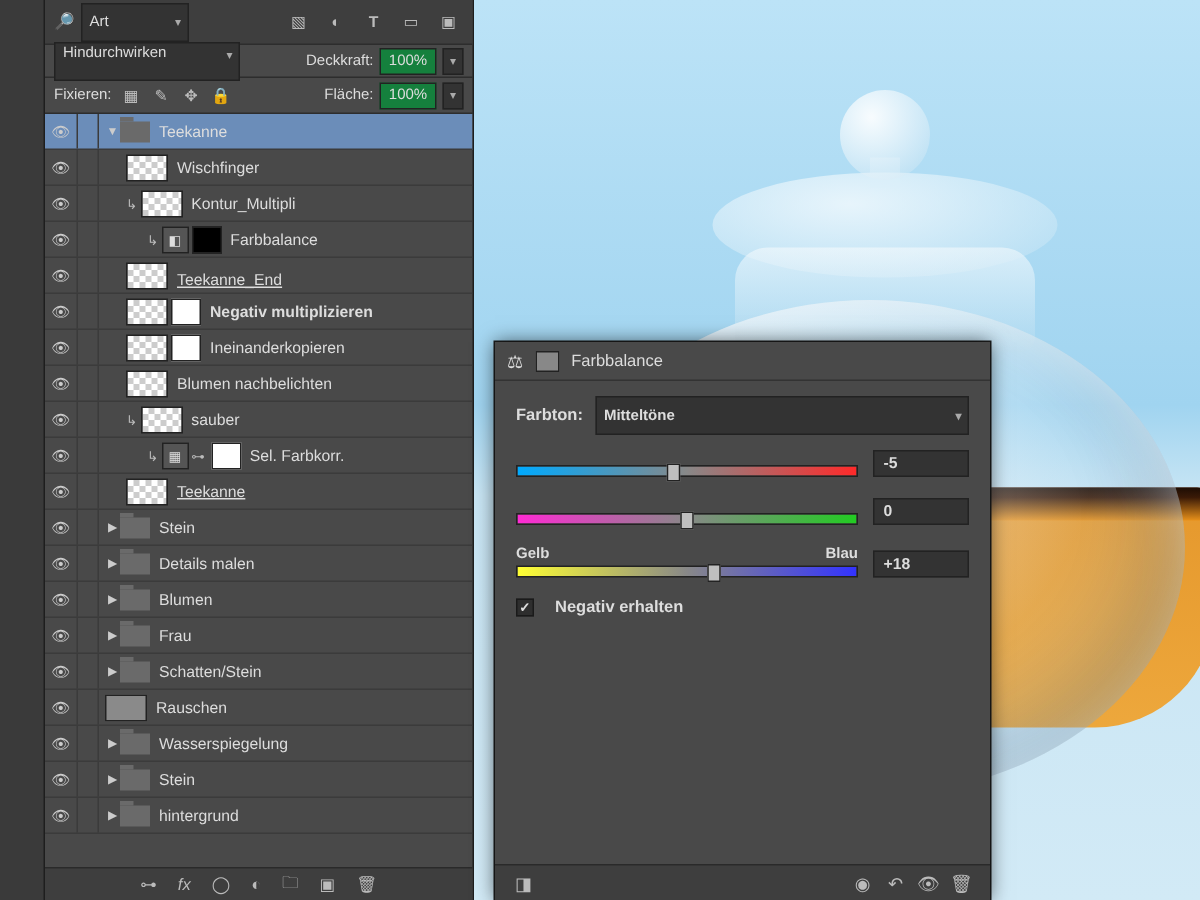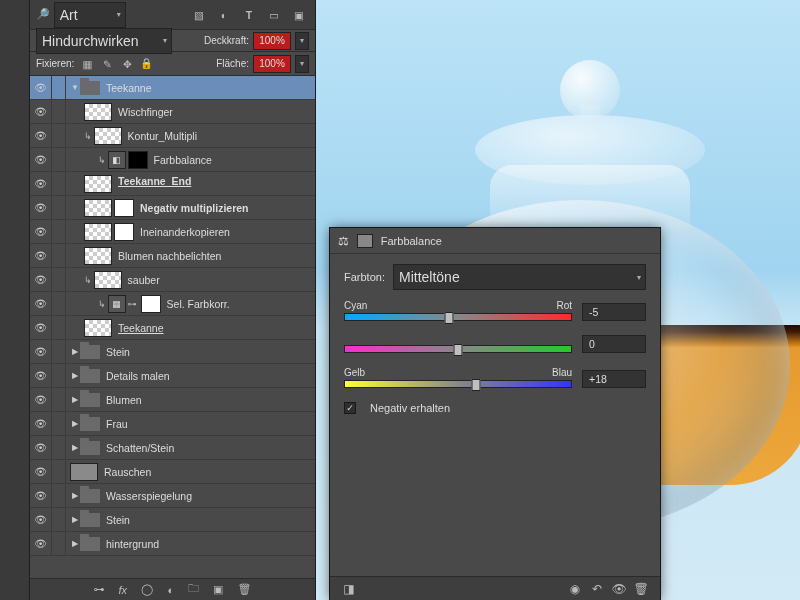--- a/index.html
+++ b/index.html
@@ -14,26 +14,26 @@
     .pot-neck{position:absolute;top:105px;left:150px;width:200px;height:70px;background:linear-gradient(to bottom,rgba(255,255,255,.55),rgba(190,220,235,.2));border-radius:22px 22px 10px 10px;}
     .pot-lid{position:absolute;top:55px;left:135px;width:230px;height:70px;background:radial-gradient(ellipse at 40% 30%,rgba(255,255,255,.7),rgba(195,225,240,.2));border-radius:50%;}
     .pot-knob{position:absolute;top:0;left:220px;width:60px;height:60px;background:radial-gradient(circle at 35% 30%,rgba(255,255,255,.9),rgba(180,215,235,.25));border-radius:50%;}
     .pot-knob-stem{position:absolute;top:45px;left:240px;width:20px;height:20px;background:rgba(220,240,250,.4);}
 
     
     .layers-panel{position:absolute;top:0;left:30px;width:285px;height:600px;background:#494949;color:#ddd;font-size:10.5px;box-shadow:0 0 0 1px #1e1e1e;z-index:5;}
     .left-strip{position:absolute;top:0;left:0;width:30px;height:600px;background:#3a3a3a;z-index:5;}
     .row{display:flex;align-items:center;height:22px;padding:0 6px;gap:4px;}
     .toprow{height:30px;background:#3e3e3e;border-bottom:1px solid #2d2d2d;}
-    .sel{background:#333;border:1px solid #222;color:#ddd;height:18px;font-size:14px;display:flex;align-items:center;padding:12px 5px;position:relative;}
+    .sel{background:#333;border:1px solid #222;color:#ddd;height:18px;font-size:10px;display:flex;align-items:center;padding:12px 5px;position:relative;}
     .sel::after{content:"▾";position:absolute;right:4px;font-size:8px;color:#aaa;}
     .kind-sel{width:72px;}
-    .blend-sel{width:136px;}
+    .blend-sel{width:124px;align-items:flex-end;}
     .lbl{color:#ddd;font-size:10px;}
-    .numbox{background:#b91c1c;color:#ddd;border:1px solid #222;width:38px;height:18px;text-align:center;font-size:10px;line-height:16px;}
+    .numbox{background:#15803d;color:#ddd;border:1px solid #222;width:38px;height:18px;text-align:center;font-size:10px;line-height:16px;}
     .arrow-btn{width:14px;height:18px;background:#333;border:1px solid #222;display:flex;align-items:center;justify-content:center;font-size:8px;color:#aaa;}
     .iconbtn{width:20px;height:20px;display:flex;align-items:center;justify-content:center;color:#bbb;}
     .lock-row{height:24px;border-bottom:1px solid #2d2d2d;}
     .lock-icons{display:flex;gap:6px;margin-left:2px;}
     .li{width:14px;height:14px;color:#bbb;display:flex;align-items:center;justify-content:center;}
     
     .layer-list{flex:1;overflow:hidden;}
     .layer{display:flex;align-items:center;height:24px;border-bottom:1px solid #3b3b3b;}
     .layer.selected{background:#6b8db9;}
     .eye{width:22px;height:100%;display:flex;align-items:center;justify-content:center;border-right:1px solid #3b3b3b;color:#ccc;font-size:10px;}
@@ -52,21 +52,21 @@
     .lname.u{text-decoration:underline;}
     .chain{font-size:9px;color:#bbb;margin:0 2px;}
     .fx{display:flex;gap:5px;align-items:center;}
 
     .panel-footer{position:absolute;bottom:0;left:0;right:0;height:22px;background:#3e3e3e;border-top:1px solid #2a2a2a;display:flex;align-items:center;justify-content:center;gap:14px;color:#bbb;}
     .panel-footer span{font-size:11px;}
 
     
     .prop-panel{position:absolute;top:228px;left:330px;width:330px;height:372px;background:#494949;color:#ddd;font-size:11px;box-shadow:0 0 12px rgba(0,0,0,.6),0 0 0 1px #1e1e1e;z-index:10;}
     .prop-head{height:26px;display:flex;align-items:center;padding:0 8px;gap:8px;border-bottom:1px solid #333;}
-    .prop-body{padding:10px 14px;}
+    .prop-body{padding:10px 14px;font-weight:bold;}
     .prop-row{display:flex;align-items:center;gap:8px;margin-bottom:10px;}
     .tone-sel{flex:1;height:20px;}
     .slider-wrap{margin-bottom:14px;}
     .slider-lbls{display:flex;justify-content:space-between;font-size:10px;margin-bottom:2px;}
     .slider-track{height:8px;position:relative;border:1px solid #222;}
     .tr1{background:linear-gradient(to right,#00aaff,#888,#ff2a2a);}
     .tr2{background:linear-gradient(to right,#ff2ad4,#888,#22cc22);}
     .tr3{background:linear-gradient(to right,#ffff33,#888,#3333ff);}
     .slider-knob{position:absolute;top:-2px;width:9px;height:12px;background:#bfbfbf;border:1px solid #222;transform:translateX(-50%);}
     .valbox{width:64px;height:18px;background:#333;border:1px solid #222;text-align:left;padding:0 6px;font-size:10.5px;line-height:16px;margin-left:10px;}
@@ -166,21 +166,21 @@
           <span class="indent" style="width: 28px;"></span>
           <span style="color: rgb(187, 187, 187); font-size: 9px; margin-right: 2px;">↳</span>
           <span class="adj-icon">◧</span>
           <span class="mask black"></span>
           <span class="lname">Farbbalance</span>
         </div>
       </div>
       <div class="layer">
         <div class="eye">👁</div>
         <div class="link-col"></div>
-        <div style="display: flex; align-items: flex-start; padding-left: 4px; font-weight: bold;">
+        <div style="display: flex; align-items: flex-end; padding-left: 4px;">
           <span class="indent" style="width: 14px;"></span>
           <span class="thumb checker"></span>
           <span class="lname u">Teekanne_End </span>
         </div>
       </div>
       <div class="layer">
         <div class="eye">👁</div>
         <div class="link-col"></div>
         <div style="display: flex; align-items: center; padding-left: 4px; font-weight: bold;">
           <span class="indent" style="width: 14px;"></span>
@@ -350,24 +350,20 @@
     <div class="prop-row">
       <span>Farbton:</span>
       <div class="sel tone-sel">
           <span>Mitteltöne</span>
         </div>
     </div>
     <div id="sliders">
         <div class="slider-wrap">
           <div class="slider-row">
             <div class="slider-col">
-              <div class="slider-lbls">
-                <span>Cyan</span>
-                <span>Rot</span>
-              </div>
               <div class="slider-track tr1">
                 <div class="slider-knob" style="left: 46%;"></div>
               </div>
             </div>
             <div class="valbox">-5</div>
           </div>
         </div>
         <div class="slider-wrap">
           <div class="slider-row">
             <div class="slider-col">

